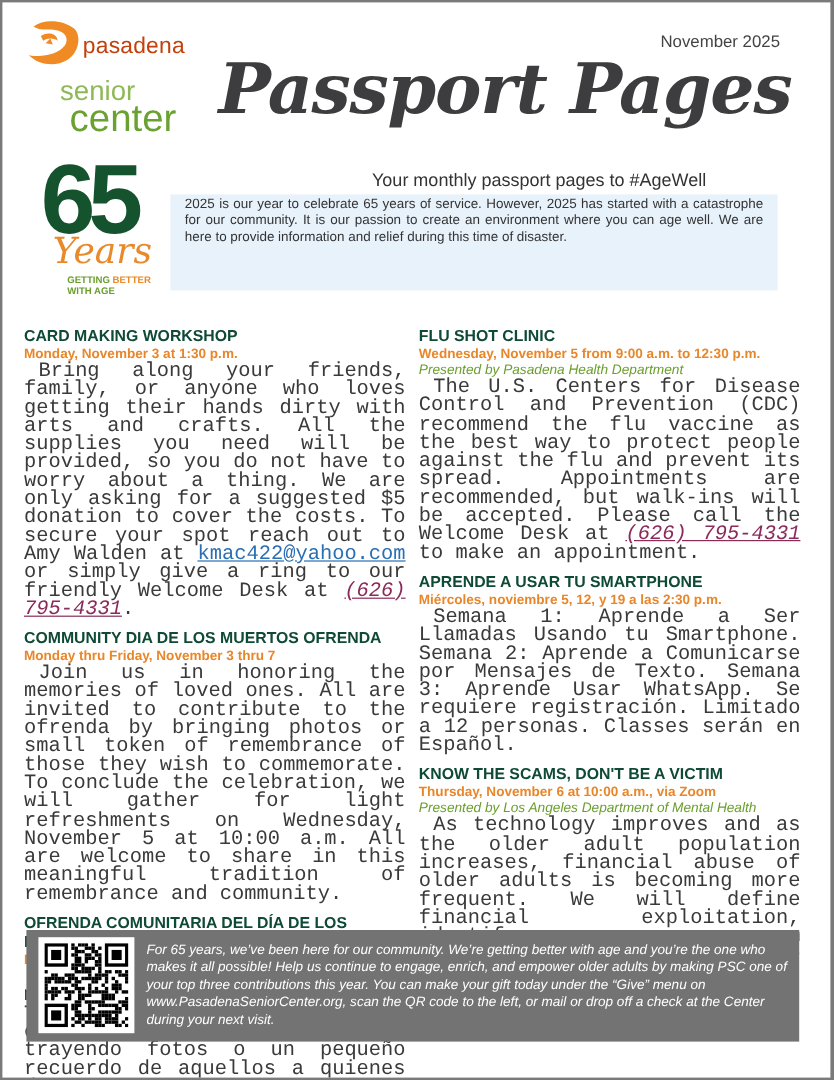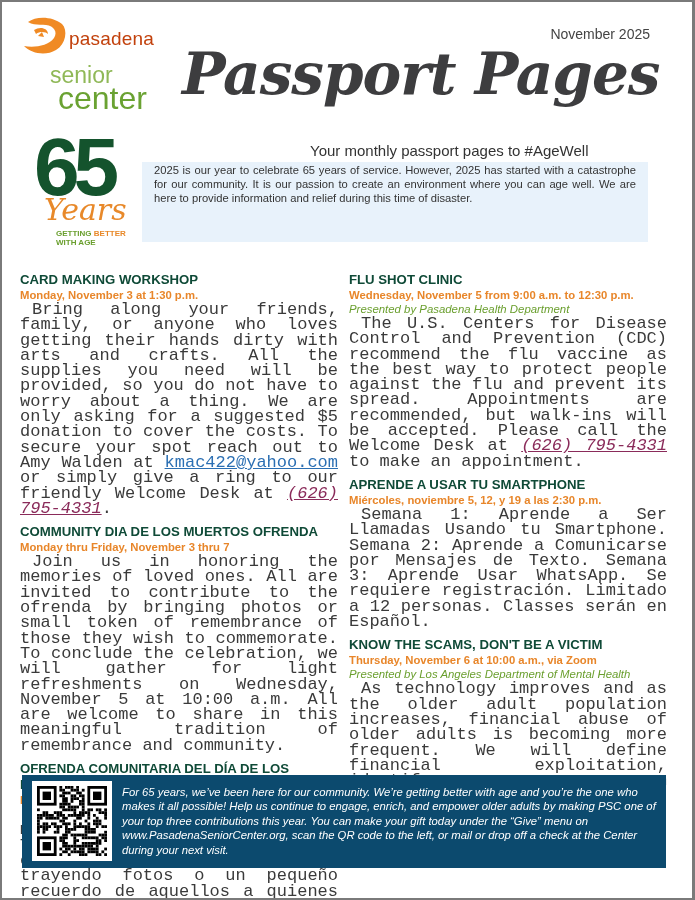--- a/index.html
+++ b/index.html
@@ -25,21 +25,21 @@
   .col { position:absolute; top:270px; width:318px; }
   .col.left { left:18px; }
   .col.right { left:347px; }
   .ev { margin-bottom:8px; }
   .ev h2 { margin:0; font-family:"Liberation Sans", sans-serif; font-weight:bold; font-size:13.2px; color:#0f4a37; line-height:16px; }
   .ev .when { font-family:"Liberation Sans", sans-serif; font-weight:bold; font-size:11.3px; color:#e8862a; line-height:14px; }
   .ev .by { font-family:"Liberation Sans", sans-serif; font-style:italic; font-size:11.4px; color:#6a9f2e; line-height:14px; }
   .ev p { margin:0; font-family:Liberation Mono, monospace; font-size:17px; line-height:15.3px; color:#3a3a3a; text-align:justify; text-indent:12px; }
   .ev a.email { color:#2b6fb3; text-decoration:underline; }
   .ev a.phone { color:#8a2b5a; text-decoration:underline; font-style:italic; }
-  .donate { position:absolute; left:20px; top:773px; width:644px; height:93px; background:#0c4a6e; }
+  .donate { position:absolute; left:20px; top:773px; width:644px; height:93px; background:#737373; }
   .qr { position:absolute; left:10px; top:6px; width:80px; height:80px; background:#fff; }
   .qr svg { position:absolute; left:5px; top:5px; }
   .donate p { position:absolute; left:100px; top:10px; width:536px; margin:0; font-family:"Liberation Sans", sans-serif; font-style:italic; font-size:11.3px; line-height:14.4px; color:#ffffff; }
 </style>
 </head>
 <body>
 
 <div class="page">
 
   <div class="logo">

